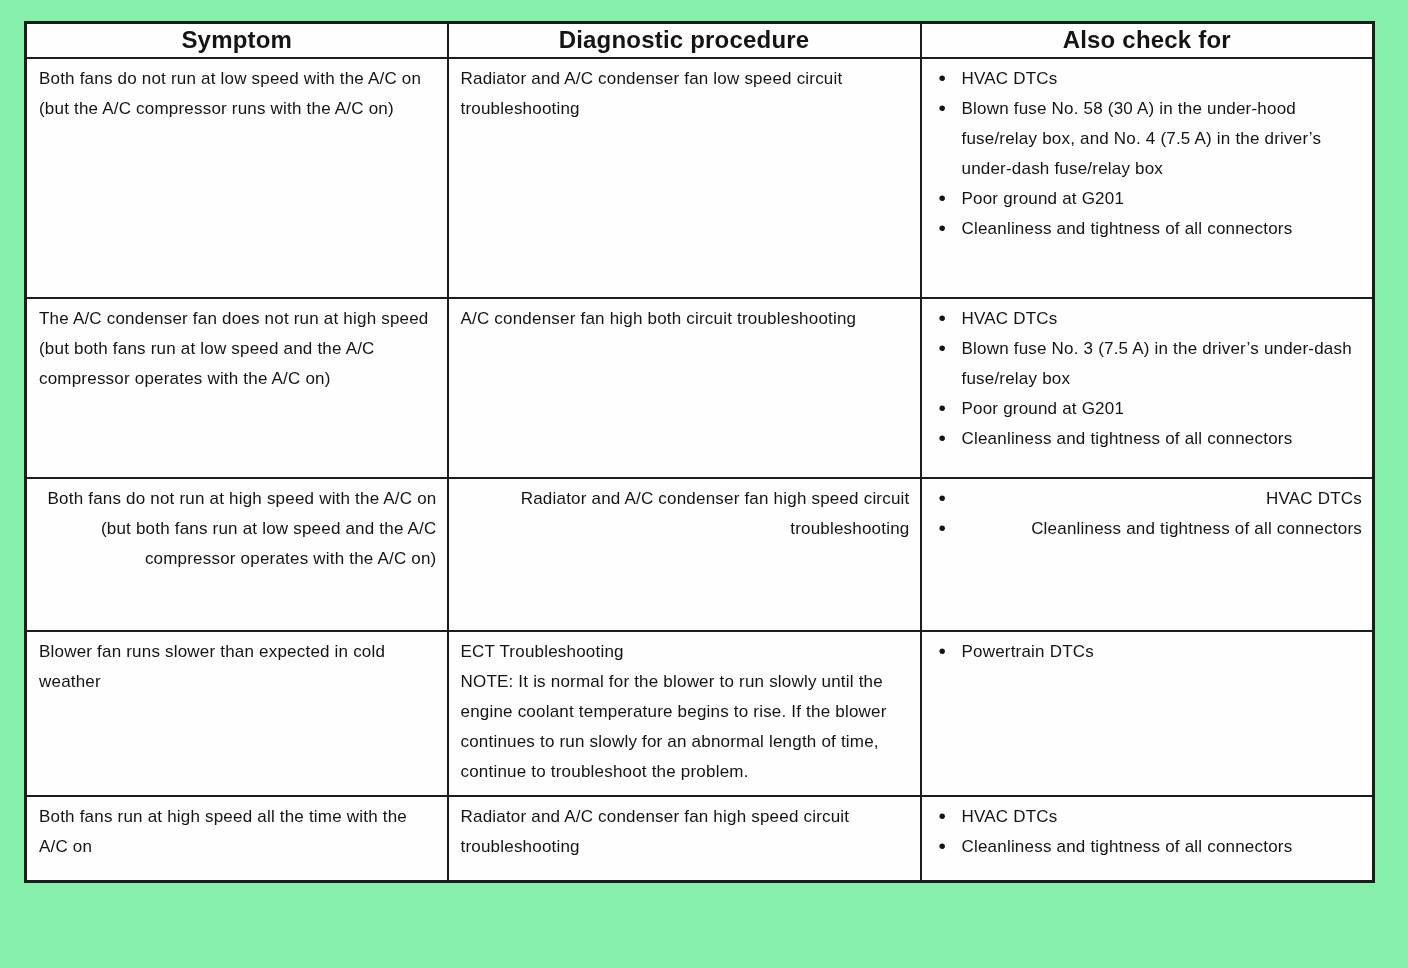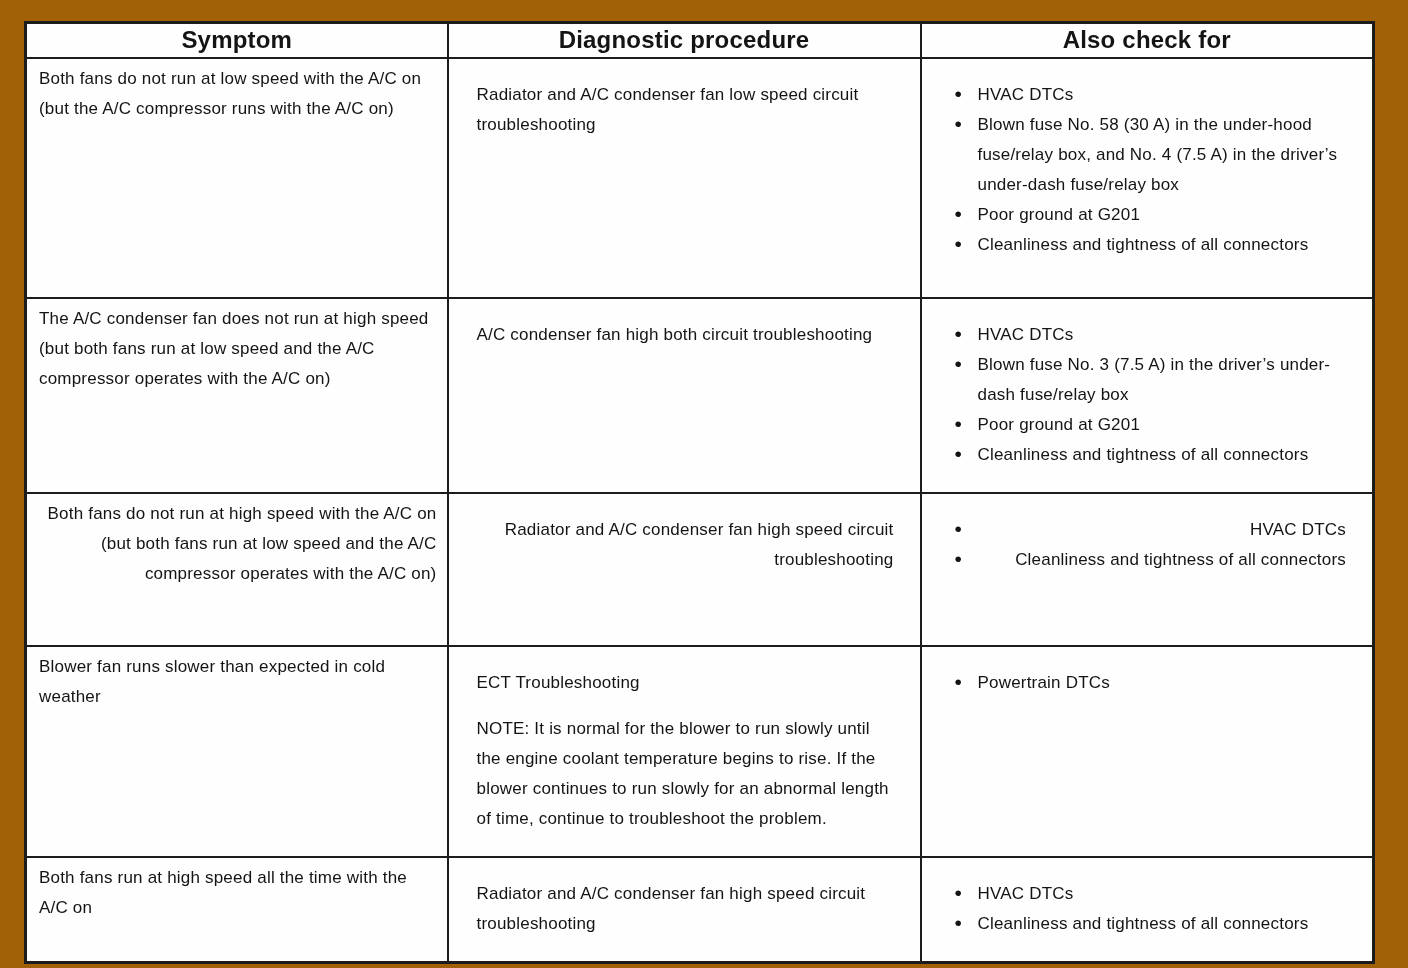--- a/index.html
+++ b/index.html
@@ -10,21 +10,21 @@
     background: #ffffff;
     font-family: "Liberation Sans", "DejaVu Sans", sans-serif;
     color: #141414;
     overflow: hidden;
   }
 
   .page {
     position: relative;
     width: 1408px;
     height: 968px;
-    background: #a16207;
+    background: #86efac;
   }
 
   table.diag-table {
     position: absolute;
     left: 24px;
     top: 21px;
     width: 1348px;
     border-collapse: collapse;
     table-layout: fixed;
     background: #fefefe;
@@ -55,25 +55,25 @@
     padding: 5px 10px 6px 12px;
   }
 
   
   tbody tr:nth-child(1) td { height: 240px; }
   tbody tr:nth-child(2) td { height: 180px; }
   tbody tr:nth-child(3) td { height: 153px; text-align: right; }
   tbody tr:nth-child(4) td { height: 165px; }
   tbody tr:nth-child(5) td { height: 85px; }
 
-  .proc-line { margin: 16px; }
+  .proc-line { margin: 0; }
 
   ul.bullet-list {
     list-style: none;
-    margin: 16px;
+    margin: 0;
     padding: 0;
   }
 
   ul.bullet-list li {
     position: relative;
     padding-left: 28px;
   }
 
   ul.bullet-list li::before {
     content: "•";

